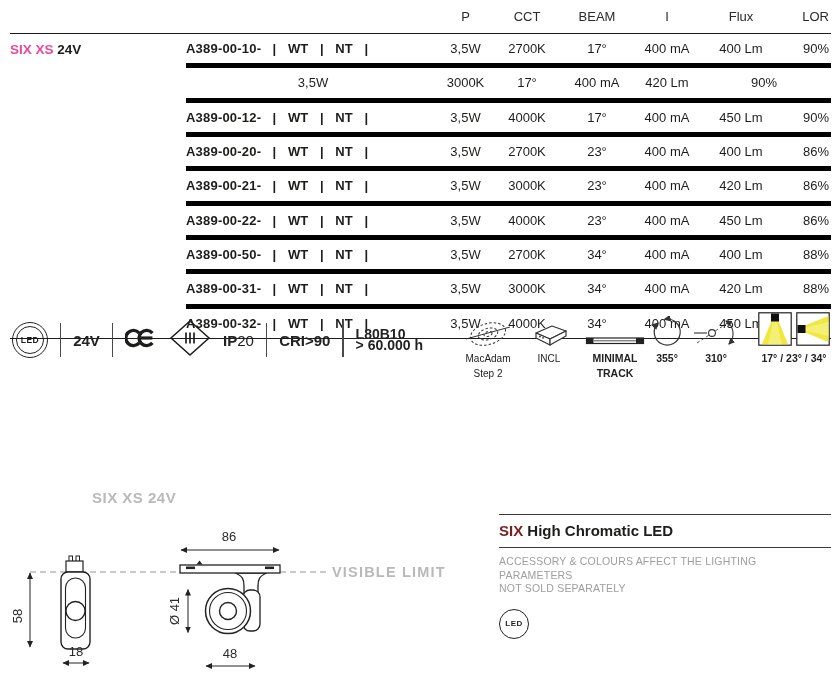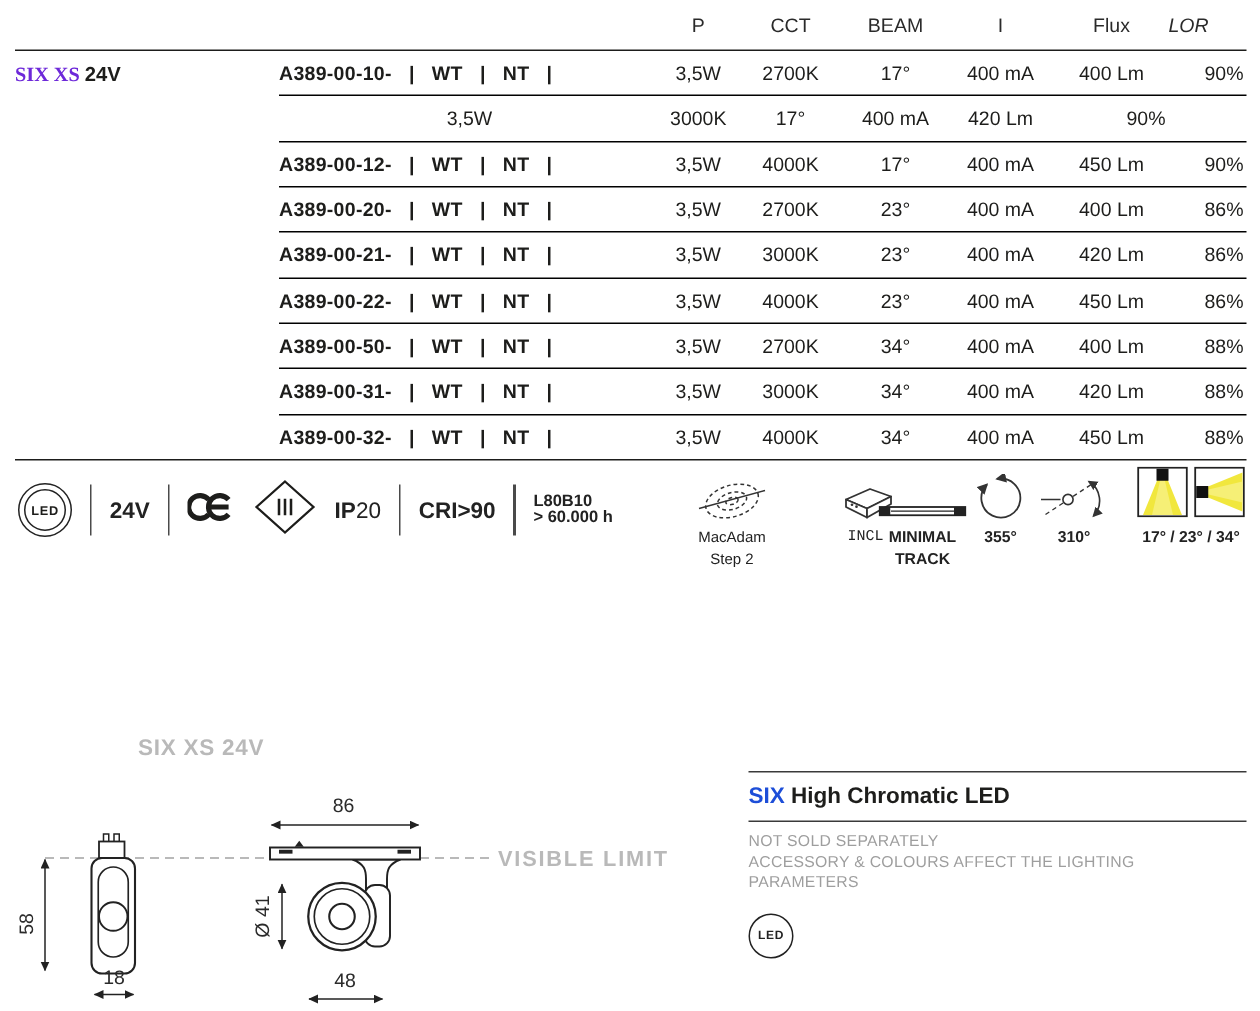--- a/index.html
+++ b/index.html
@@ -5,66 +5,66 @@
   html,body{margin:0;padding:0;background:#fff;}
   body{width:840px;height:674px;position:relative;overflow:hidden;
        font-family:"Liberation Sans",sans-serif;color:#1d1d1b;
        -webkit-font-smoothing:antialiased;}
 
   
   .table-wrap{position:absolute;left:10px;top:0;width:821px;}
   .thead{display:grid;grid-template-columns:176px 254px 51px 72px 68px 72px 76px 52px;
          height:33px;align-items:center;font-size:13px;color:#2a2a2a;}
   .thead .h{text-align:center;}
-  .thead .h.lor{text-align:left;padding-right:2px;font-style:italic;}
+  .thead .h.lor{text-align:right;padding-right:2px;}
   .tbody{border-top:1.5px solid #1d1d1b;border-bottom:1.5px solid #1d1d1b;position:relative;}
   .group-label{position:absolute;left:0;top:8px;font-size:13.5px;font-weight:bold;white-space:pre;}
-  .group-label .muted{color:#6d28d9;font-family:Liberation Serif, serif;}
+  .group-label .muted{color:#ec4899;}
   .trow{margin-left:176px;display:grid;grid-template-columns:254px 51px 72px 68px 72px 76px 52px;
-        height:29.33px;border-bottom:1px solid #000000;font-size:13px;}
+        height:29.33px;border-bottom:5px solid #000000;font-size:13px;}
   .trow:last-child{border-bottom:none;}
   .trow .c{display:flex;align-items:center;justify-content:center;}
   .trow .c.code{justify-content:flex-start;font-weight:bold;white-space:pre;letter-spacing:.2px;}
   .trow .c.lor{justify-content:flex-end;padding-right:2px;}
 
   
   .certs{position:absolute;left:12px;top:318px;height:44px;display:flex;align-items:center;gap:12px;}
   .vsep{width:1.2px;height:34px;background:#4a4a4a;}
   .led-badge{width:34px;height:34px;border:1.6px solid #222;border-radius:50%;
              display:flex;align-items:center;justify-content:center;}
   .led-badge .inner{width:26px;height:26px;border:1px solid #222;border-radius:50%;
              display:flex;align-items:center;justify-content:center;
              font-size:8.5px;font-weight:bold;letter-spacing:.5px;}
   .cert-txt{font-size:15px;font-weight:bold;color:#222;}
   .ip .num{font-weight:normal;}
-  .lifetime{font-size:11px;font-weight:bold;line-height:11px;color:#222;}
+  .lifetime{font-size:14px;font-weight:bold;line-height:11px;color:#222;}
 
   
   .feature{position:absolute;top:316px;display:flex;flex-direction:column;}
   .feature .icon{height:34px;display:flex;align-items:flex-end;justify-content:center;}
   .feature .lbl{margin-top:3px;font-size:10px;line-height:11.5px;color:#222;text-align:center;}
   .feature .lbl.b{font-weight:bold;font-size:10.5px;}
   .f-macadam{left:454px;width:68px;}
-  .f-incl{left:552px;width:50px;font-family:Liberation Mono, monospace;}
+  .f-incl{left:524px;width:50px;}
   .f-track{left:580px;width:70px;}
   .f-355{left:645px;width:44px;}
   .f-310{left:692px;width:48px;}
   .f-beams{left:755px;width:78px;}
   .beam-pair{display:flex;gap:4px;}
 
   
   .diagram{position:absolute;left:0;top:480px;width:460px;height:194px;}
   .diagram svg{display:block;}
 
   
   .accessory{position:absolute;left:499px;top:514px;width:332px;}
   .acc-title{font-size:22px;font-weight:400;color:#a5a5a5;letter-spacing:.6px;margin:0 0 11px 0;}
   .acc-rule{border-top:1.2px solid #3a3a3a;height:0;}
   .acc-item{font-size:15px;font-weight:bold;margin:7px 0 8px 0;}
-  .acc-item .muted{color:#1d4ed8;}
+  .acc-item .muted{color:#7f1d1d;}
   .acc-note{margin-top:7px;font-size:10.5px;line-height:13.5px;color:#9e9e9e;letter-spacing:.2px;}
   .acc-led{margin-top:13px;width:28px;height:28px;border:1.3px solid #222;border-radius:50%;
            display:flex;align-items:center;justify-content:center;
            font-size:8px;font-weight:bold;letter-spacing:.5px;color:#222;}
 </style>
 </head>
 <body>
 
 <div class="table-wrap">
   <div class="thead">
@@ -335,17 +335,17 @@
     <line x1="206" y1="186" x2="255" y2="186" stroke="#222" stroke-width="1" marker-start="url(#dimA)" marker-end="url(#dimA)"></line>
     <text x="230" y="178" font-size="13" fill="#2b2b2b" text-anchor="middle">48</text>
   </svg>
 </div>
 
 <div class="accessory">
   <div class="acc-rule"></div>
   <div class="acc-item"><span class="muted">SIX </span><span>High Chromatic LED</span></div>
   <div class="acc-rule"></div>
   <div class="acc-note">
+    <div>ACCESSORY &amp; COLOURS AFFECT THE LIGHTING PARAMETERS</div>
     <div>NOT SOLD SEPARATELY</div>
-    <div>ACCESSORY &amp; COLOURS AFFECT THE LIGHTING PARAMETERS</div>
   </div>
   <div class="acc-led">LED</div>
 </div>
 
 </body></html>

